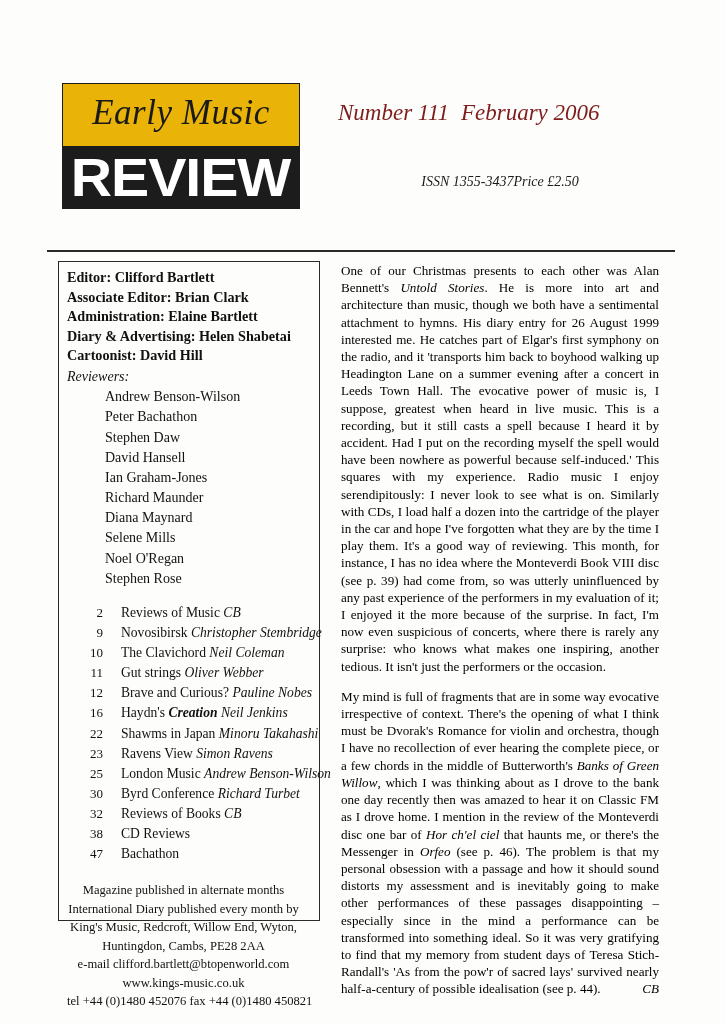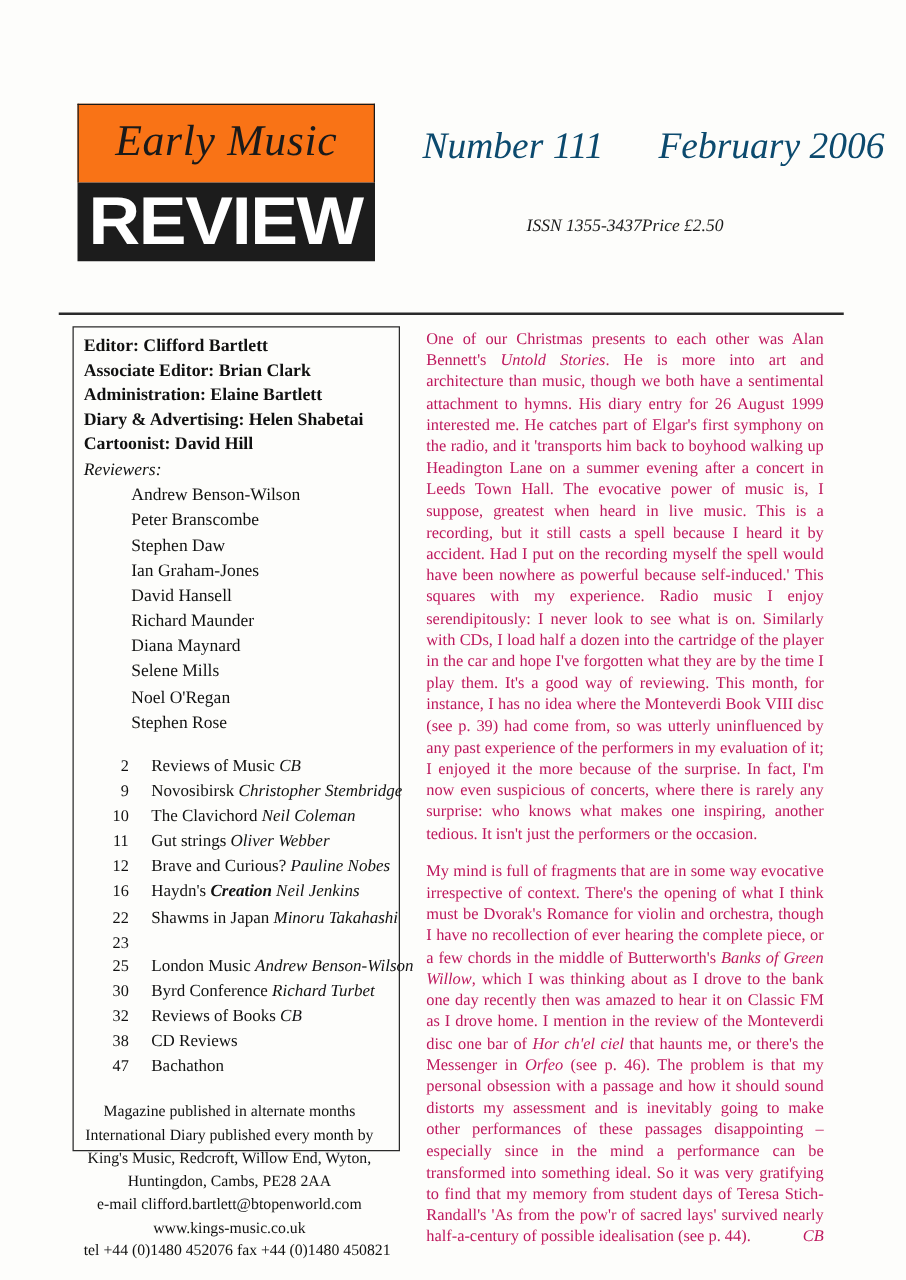--- a/index.html
+++ b/index.html
@@ -26,21 +26,21 @@
   
   .masthead {
     position: absolute;
     left: 62px;
     top: 83px;
     width: 238px;
   }
   .masthead-title-box {
     border: 1.5px solid #1a1a1a;
     border-bottom: none;
-    background: #f97316;
+    background: #eab308;
     height: 62px;
     display: flex;
     align-items: center;
     justify-content: center;
     overflow: hidden;
   }
   .masthead-title {
     font-family: "Liberation Serif", "DejaVu Serif", serif;
     font-style: italic;
     font-size: 35px;
@@ -69,24 +69,24 @@
     padding-bottom: 2px;
   }
 
   .issue-line {
     position: absolute;
     left: 338px;
     top: 100px;
     width: 330px;
     display: flex;
     justify-content: flex-start;
-    gap: 44px;
-    font-style: italic;
-    font-size: 30px;
-    color: #0c4a6e;
+    gap: 12px;
+    font-style: italic;
+    font-size: 23px;
+    color: #7f1d1d;
     white-space: nowrap;
   }
   .issn-line {
     position: absolute;
     left: 338px;
     top: 174px;
     width: 330px;
     display: flex;
     justify-content: center;
     font-style: italic;
@@ -177,21 +177,21 @@
     top: 262px;
     width: 318px;
   }
   .article-p {
     margin: 0 0 13px 0;
     font-size: 13.1px;
     line-height: 1.315;
     text-align: justify;
     text-justify: inter-word;
     hyphens: manual;
-    color: #be185d;
+    color: #000000;
   }
   .article-p:last-child { margin-bottom: 0; }
   .article-p i { font-style: italic; }
   .signoff {
     font-style: italic;
     float: right;
     padding-left: 12px;
   }
 </style>
 </head>
@@ -226,24 +226,24 @@
       <div class="staff-row">Editor: Clifford Bartlett</div>
       <div class="staff-row">Associate Editor: Brian Clark</div>
       <div class="staff-row">Administration: Elaine Bartlett</div>
       <div class="staff-row">Diary &amp; Advertising: Helen Shabetai</div>
       <div class="staff-row">Cartoonist: David Hill</div>
       <div class="reviewers-label">Reviewers:</div>
     </div>
 
     <div class="reviewers">
       <div class="reviewer">Andrew Benson-Wilson</div>
-      <div class="reviewer">Peter Branscombe</div>
+      <div class="reviewer">Peter Bachathon</div>
       <div class="reviewer">Stephen Daw</div>
+      <div class="reviewer">David Hansell</div>
       <div class="reviewer">Ian Graham-Jones</div>
-      <div class="reviewer">David Hansell</div>
       <div class="reviewer">Richard Maunder</div>
       <div class="reviewer">Diana Maynard</div>
       <div class="reviewer">Selene Mills</div>
       <div class="reviewer">Noel O'Regan</div>
       <div class="reviewer">Stephen Rose</div>
     </div>
 
     <div class="contents">
       <div class="toc-row">
         <span class="toc-page">2</span>
@@ -268,20 +268,21 @@
       <div class="toc-row">
         <span class="toc-page">16</span>
         <span class="toc-text"><span class="toc-title">Haydn's </span><span class="toc-title bold-italic">Creation </span><span class="toc-author">Neil Jenkins</span></span>
       </div>
       <div class="toc-row">
         <span class="toc-page">22</span>
         <span class="toc-text"><span class="toc-title">Shawms in Japan </span><span class="toc-author">Minoru Takahashi</span></span>
       </div>
       <div class="toc-row">
         <span class="toc-page">23</span>
+        <span class="toc-text"><span class="toc-title">Ravens View </span><span class="toc-author">Simon Ravens</span></span>
       </div>
       <div class="toc-row">
         <span class="toc-page">25</span>
         <span class="toc-text"><span class="toc-title">London Music </span><span class="toc-author">Andrew Benson-Wilson</span></span>
       </div>
       <div class="toc-row">
         <span class="toc-page">30</span>
         <span class="toc-text"><span class="toc-title">Byrd Conference </span><span class="toc-author">Richard Turbet</span></span>
       </div>
       <div class="toc-row">

